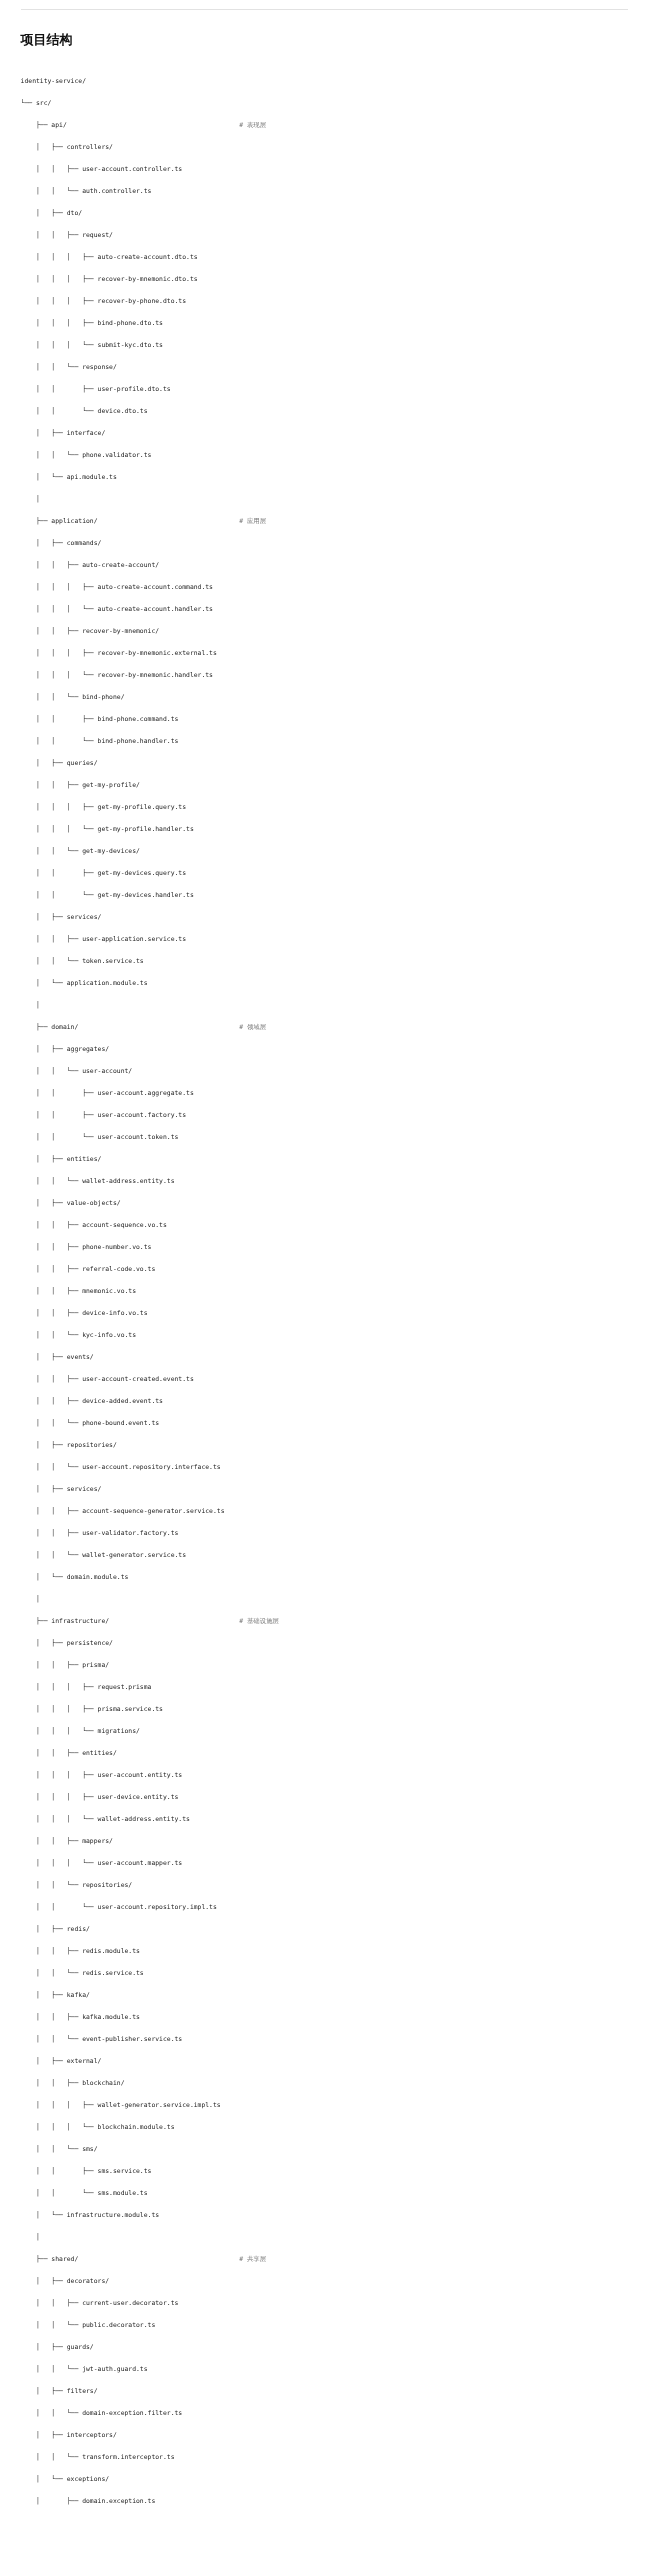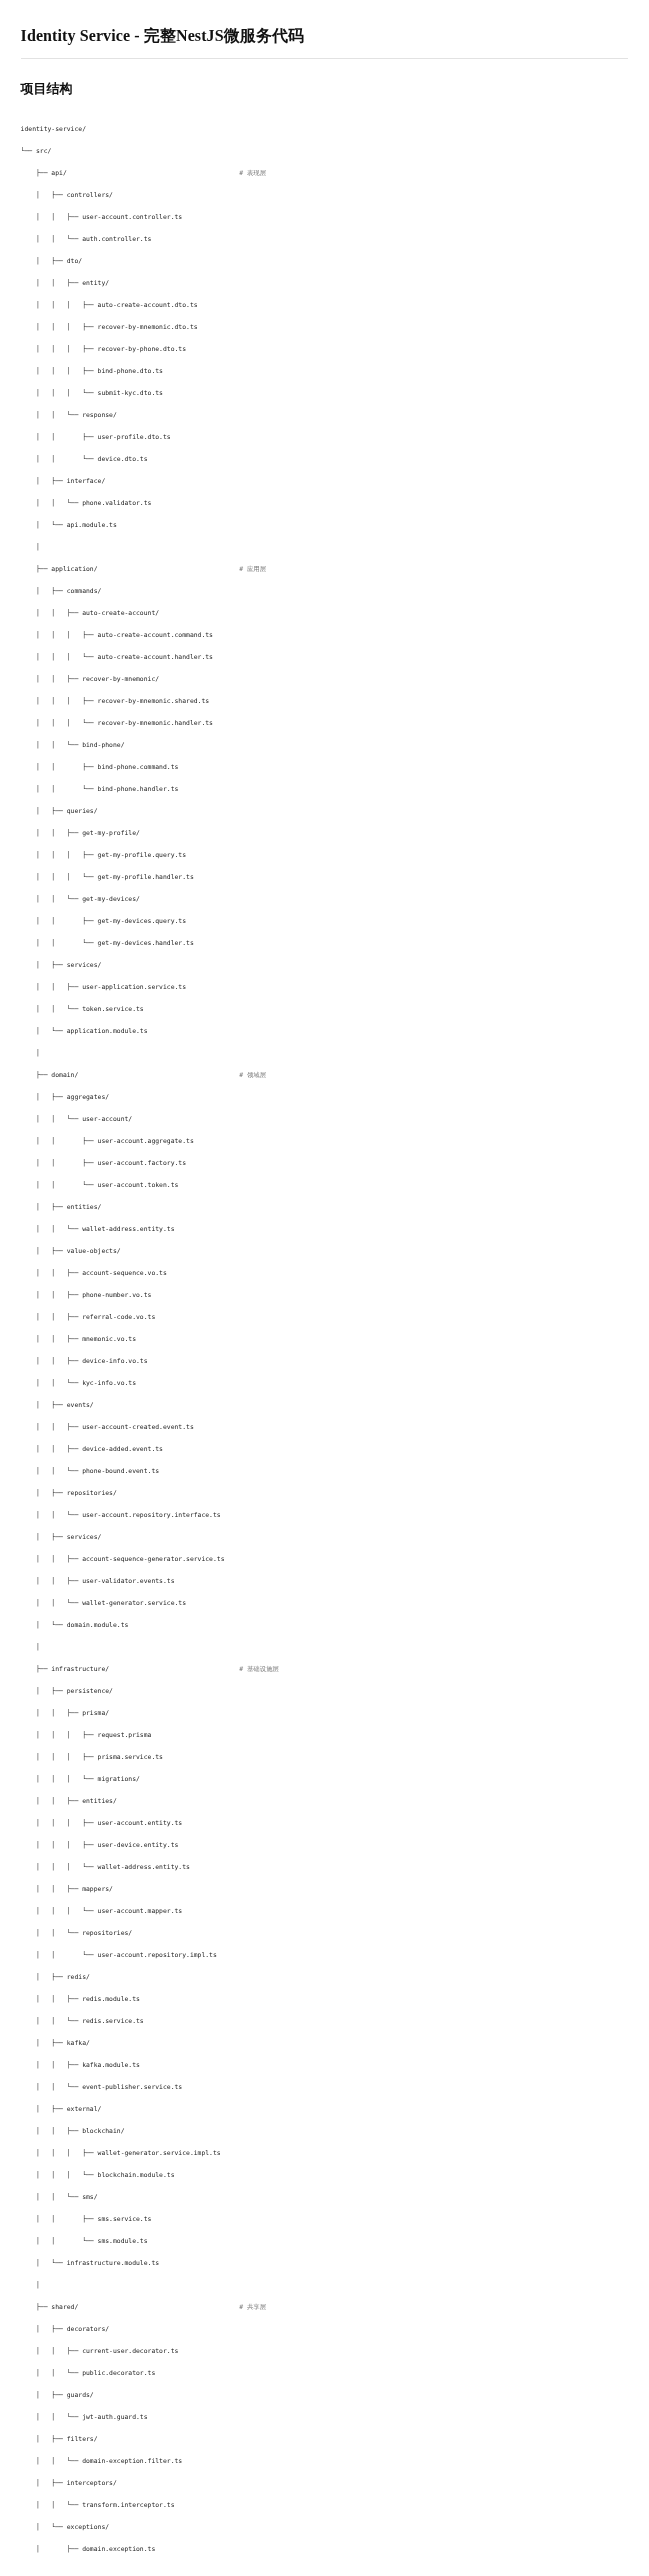--- a/index.html
+++ b/index.html
@@ -56,54 +56,53 @@
   .tree-line .comment {
     color: #777777;
     padding-left: 34px;
   }
 </style>
 </head>
 <body>
 
 <div class="page">
 
-  <h1 class="doc-title">Identity Service - 完整NestJS微服务代码</h1>
 
   <div class="title-rule"></div>
 
   <h2 class="section-heading">项目结构</h2>
 
   <div class="tree-wrap">
     <pre class="tree" id="tree-root"><span class="tree-line">identity-service/</span>
 <span class="tree-line">└── src/</span>
 <span class="tree-line">    ├── api/                                    <span class="comment"># 表现层</span></span>
 <span class="tree-line">    │   ├── controllers/</span>
 <span class="tree-line">    │   │   ├── user-account.controller.ts</span>
 <span class="tree-line">    │   │   └── auth.controller.ts</span>
 <span class="tree-line">    │   ├── dto/</span>
-<span class="tree-line">    │   │   ├── entity/</span>
+<span class="tree-line">    │   │   ├── request/</span>
 <span class="tree-line">    │   │   │   ├── auto-create-account.dto.ts</span>
 <span class="tree-line">    │   │   │   ├── recover-by-mnemonic.dto.ts</span>
 <span class="tree-line">    │   │   │   ├── recover-by-phone.dto.ts</span>
 <span class="tree-line">    │   │   │   ├── bind-phone.dto.ts</span>
 <span class="tree-line">    │   │   │   └── submit-kyc.dto.ts</span>
 <span class="tree-line">    │   │   └── response/</span>
 <span class="tree-line">    │   │       ├── user-profile.dto.ts</span>
 <span class="tree-line">    │   │       └── device.dto.ts</span>
 <span class="tree-line">    │   ├── interface/</span>
 <span class="tree-line">    │   │   └── phone.validator.ts</span>
 <span class="tree-line">    │   └── api.module.ts</span>
 <span class="tree-line">    │</span>
 <span class="tree-line">    ├── application/                            <span class="comment"># 应用层</span></span>
 <span class="tree-line">    │   ├── commands/</span>
 <span class="tree-line">    │   │   ├── auto-create-account/</span>
 <span class="tree-line">    │   │   │   ├── auto-create-account.command.ts</span>
 <span class="tree-line">    │   │   │   └── auto-create-account.handler.ts</span>
 <span class="tree-line">    │   │   ├── recover-by-mnemonic/</span>
-<span class="tree-line">    │   │   │   ├── recover-by-mnemonic.shared.ts</span>
+<span class="tree-line">    │   │   │   ├── recover-by-mnemonic.external.ts</span>
 <span class="tree-line">    │   │   │   └── recover-by-mnemonic.handler.ts</span>
 <span class="tree-line">    │   │   └── bind-phone/</span>
 <span class="tree-line">    │   │       ├── bind-phone.command.ts</span>
 <span class="tree-line">    │   │       └── bind-phone.handler.ts</span>
 <span class="tree-line">    │   ├── queries/</span>
 <span class="tree-line">    │   │   ├── get-my-profile/</span>
 <span class="tree-line">    │   │   │   ├── get-my-profile.query.ts</span>
 <span class="tree-line">    │   │   │   └── get-my-profile.handler.ts</span>
 <span class="tree-line">    │   │   └── get-my-devices/</span>
 <span class="tree-line">    │   │       ├── get-my-devices.query.ts</span>
@@ -129,21 +128,21 @@
 <span class="tree-line">    │   │   ├── device-info.vo.ts</span>
 <span class="tree-line">    │   │   └── kyc-info.vo.ts</span>
 <span class="tree-line">    │   ├── events/</span>
 <span class="tree-line">    │   │   ├── user-account-created.event.ts</span>
 <span class="tree-line">    │   │   ├── device-added.event.ts</span>
 <span class="tree-line">    │   │   └── phone-bound.event.ts</span>
 <span class="tree-line">    │   ├── repositories/</span>
 <span class="tree-line">    │   │   └── user-account.repository.interface.ts</span>
 <span class="tree-line">    │   ├── services/</span>
 <span class="tree-line">    │   │   ├── account-sequence-generator.service.ts</span>
-<span class="tree-line">    │   │   ├── user-validator.events.ts</span>
+<span class="tree-line">    │   │   ├── user-validator.factory.ts</span>
 <span class="tree-line">    │   │   └── wallet-generator.service.ts</span>
 <span class="tree-line">    │   └── domain.module.ts</span>
 <span class="tree-line">    │</span>
 <span class="tree-line">    ├── infrastructure/                         <span class="comment"># 基础设施层</span></span>
 <span class="tree-line">    │   ├── persistence/</span>
 <span class="tree-line">    │   │   ├── prisma/</span>
 <span class="tree-line">    │   │   │   ├── request.prisma</span>
 <span class="tree-line">    │   │   │   ├── prisma.service.ts</span>
 <span class="tree-line">    │   │   │   └── migrations/</span>
 <span class="tree-line">    │   │   ├── entities/</span>

